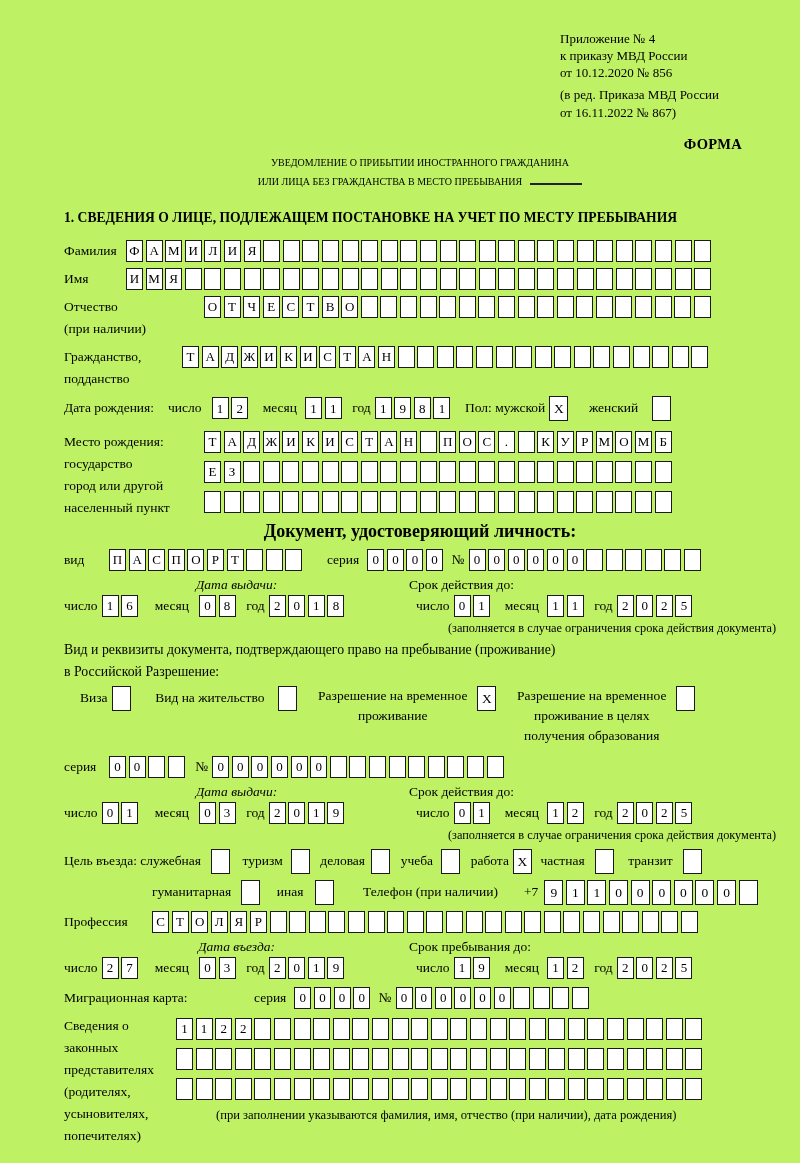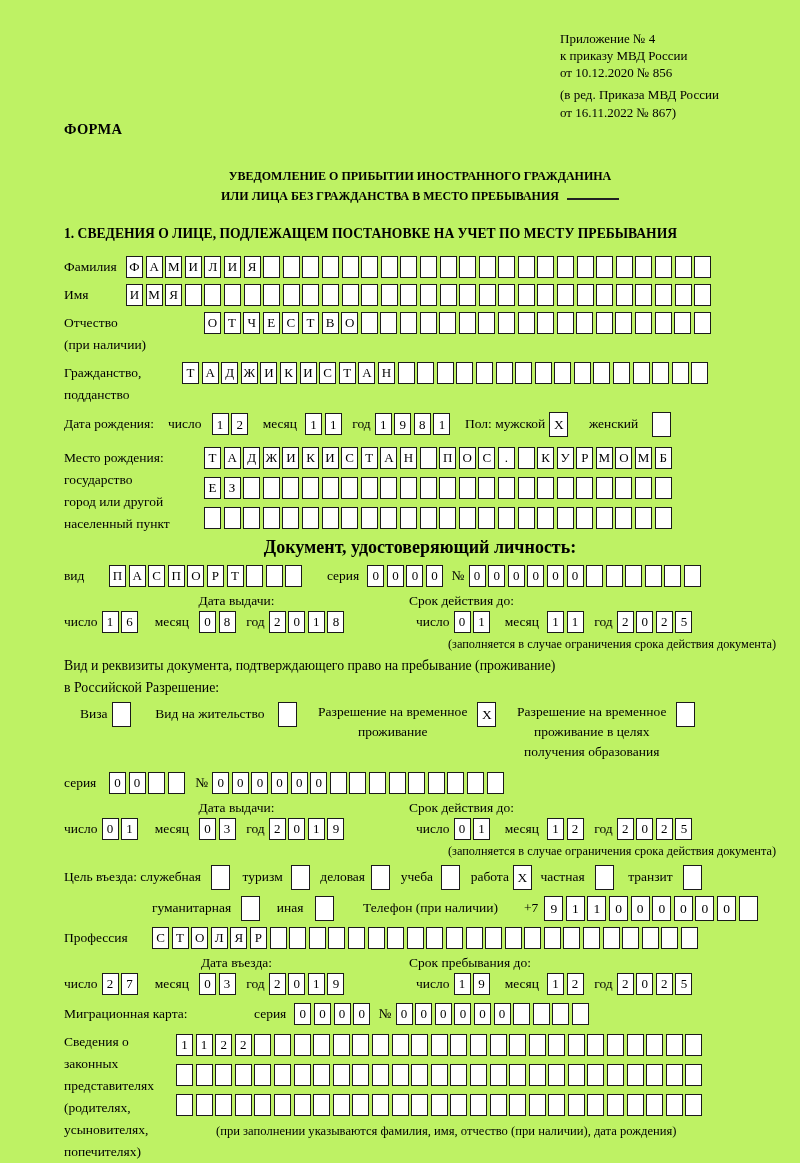--- a/index.html
+++ b/index.html
@@ -3,22 +3,22 @@
 <meta charset="utf-8">
 <style>
   * { box-sizing: content-box; }
   html,body { margin:0; padding:0; background:#fff; }
   body { font-family:"Liberation Serif","DejaVu Serif",serif; color:#000; }
   .page { width:800px; height:1163px; box-sizing:border-box; padding:30px 24px 10px 64px; overflow:hidden; background:#bef264; }
 
   
   .annex { margin-left:auto; width:216px; font-size:13px; line-height:1.32; }
   .amend { margin-top:5px; }
-  .forma { padding-right:34px; font-weight:bold; font-size:14.5px; margin-top:0; letter-spacing:.3px; }
-  .title { text-align:center; font-weight:bold; font-size:12px; line-height:1.55; margin-top:29px; }
+  .forma { text-align:right; padding-right:34px; font-weight:bold; font-size:14.5px; margin-top:15px; letter-spacing:.3px; }
+  .title { text-align:center; font-weight:normal; font-size:10px; line-height:1.55; margin-top:2px; }
   .uline { display:inline-block; width:52px; border-bottom:2px solid #222; margin-left:8px; height:13px; }
   .section { font-weight:bold; font-size:13.6px; margin-top:20px; margin-bottom:14px; }
 
   
   .frow { display:flex; align-items:center; margin-bottom:6px; }
   .frow.top { align-items:flex-start; }
   .lbl { font-size:13.5px; white-space:nowrap; }
   .lblcol { flex:0 0 auto; font-size:13.5px; line-height:22px; }
   .w62 { width:62px; } .w118 { width:118px; } .w140 { width:140px; } .w45 { width:45px; } .w88 { width:88px; } .w112 { width:112px; } .w150 { width:150px; }
   .m4{margin-left:4px}.m6{margin-left:6px}.m8{margin-left:8px}.m10{margin-left:10px}.m12{margin-left:12px}.m14{margin-left:14px}.m18{margin-left:18px}.m22{margin-left:22px}.m26{margin-left:26px}.m40{margin-left:40px}
@@ -28,21 +28,21 @@
   .cell { flex:0 0 auto; width:15px; height:20px; border:1.6px solid #1b1b1b; margin-right:2.6px;
           display:inline-flex; align-items:center; justify-content:center;
           font-size:13px; line-height:1; background:#fff; }
   .cb .cell { width:17px; height:23px; font-size:13.5px; }
   .rowgap { margin-bottom:8px; }
 
   .center-b { text-align:center; font-weight:bold; font-size:18px; margin:2px 0 7px 0; }
 
   
   .dates-hdr { display:flex; font-size:13.5px; margin-bottom:2px; }
-  .dh-left { width:345px; text-align:center; }
+  .dh-left { width:345px; text-align:center;font-style:italic; }
   .dh-right { flex:1; text-align:left; }
   .dates-vals { display:flex; align-items:center; margin-bottom:4px; }
   .dv-left { display:flex; align-items:center; width:352px; }
   .dv-right { display:flex; align-items:center; }
   .fillnote { text-align:right; font-size:12.3px; margin-bottom:6px; }
 
   .para { font-size:13.8px; margin-bottom:6px; }
 
   .permit-row { display:flex; align-items:flex-start; margin:2px 0 10px 16px; }
   .pair { display:flex; align-items:center; }

